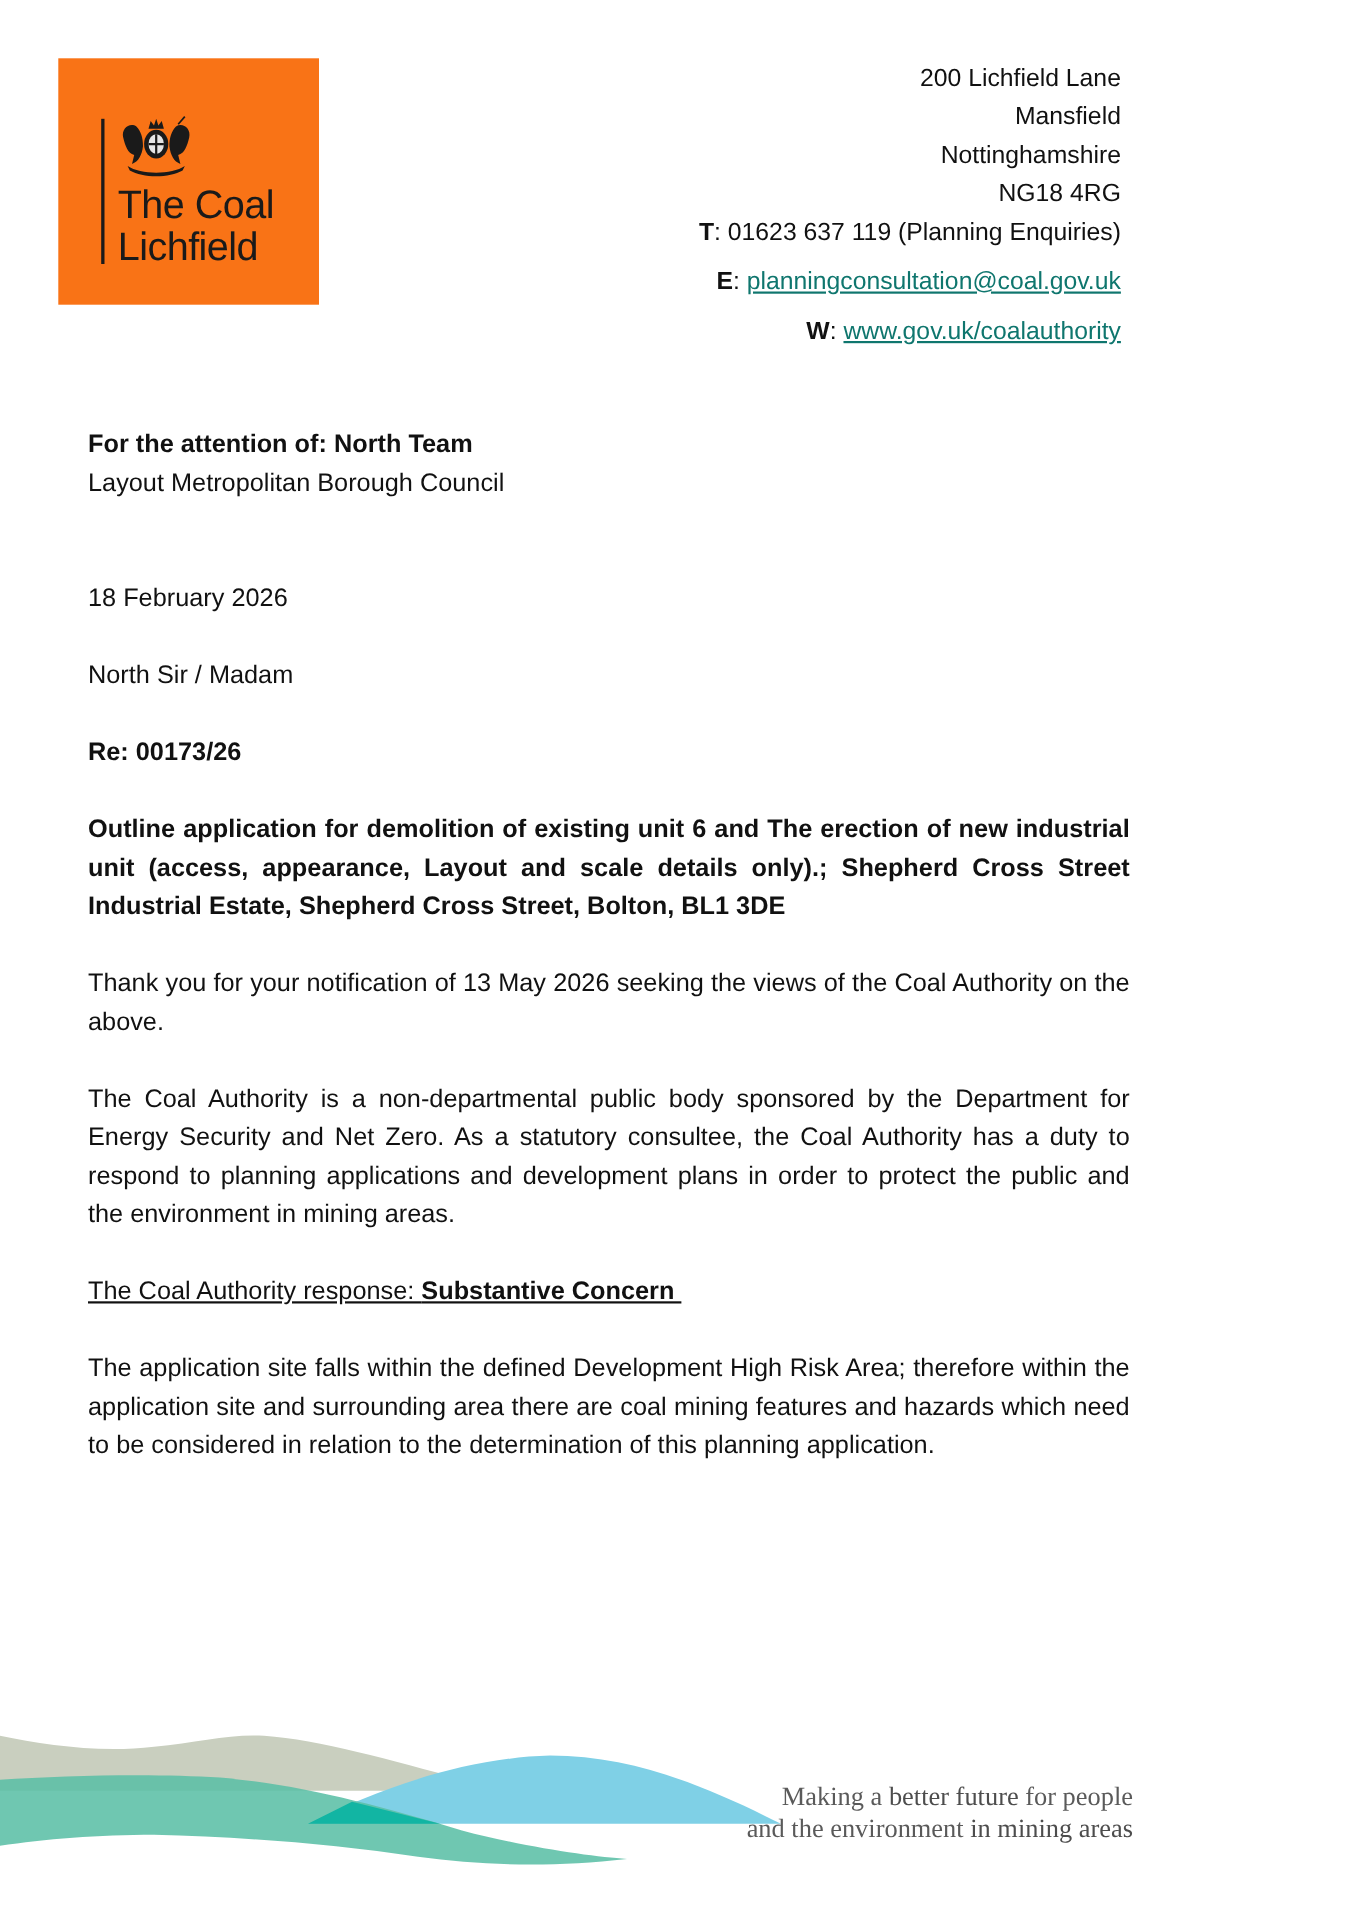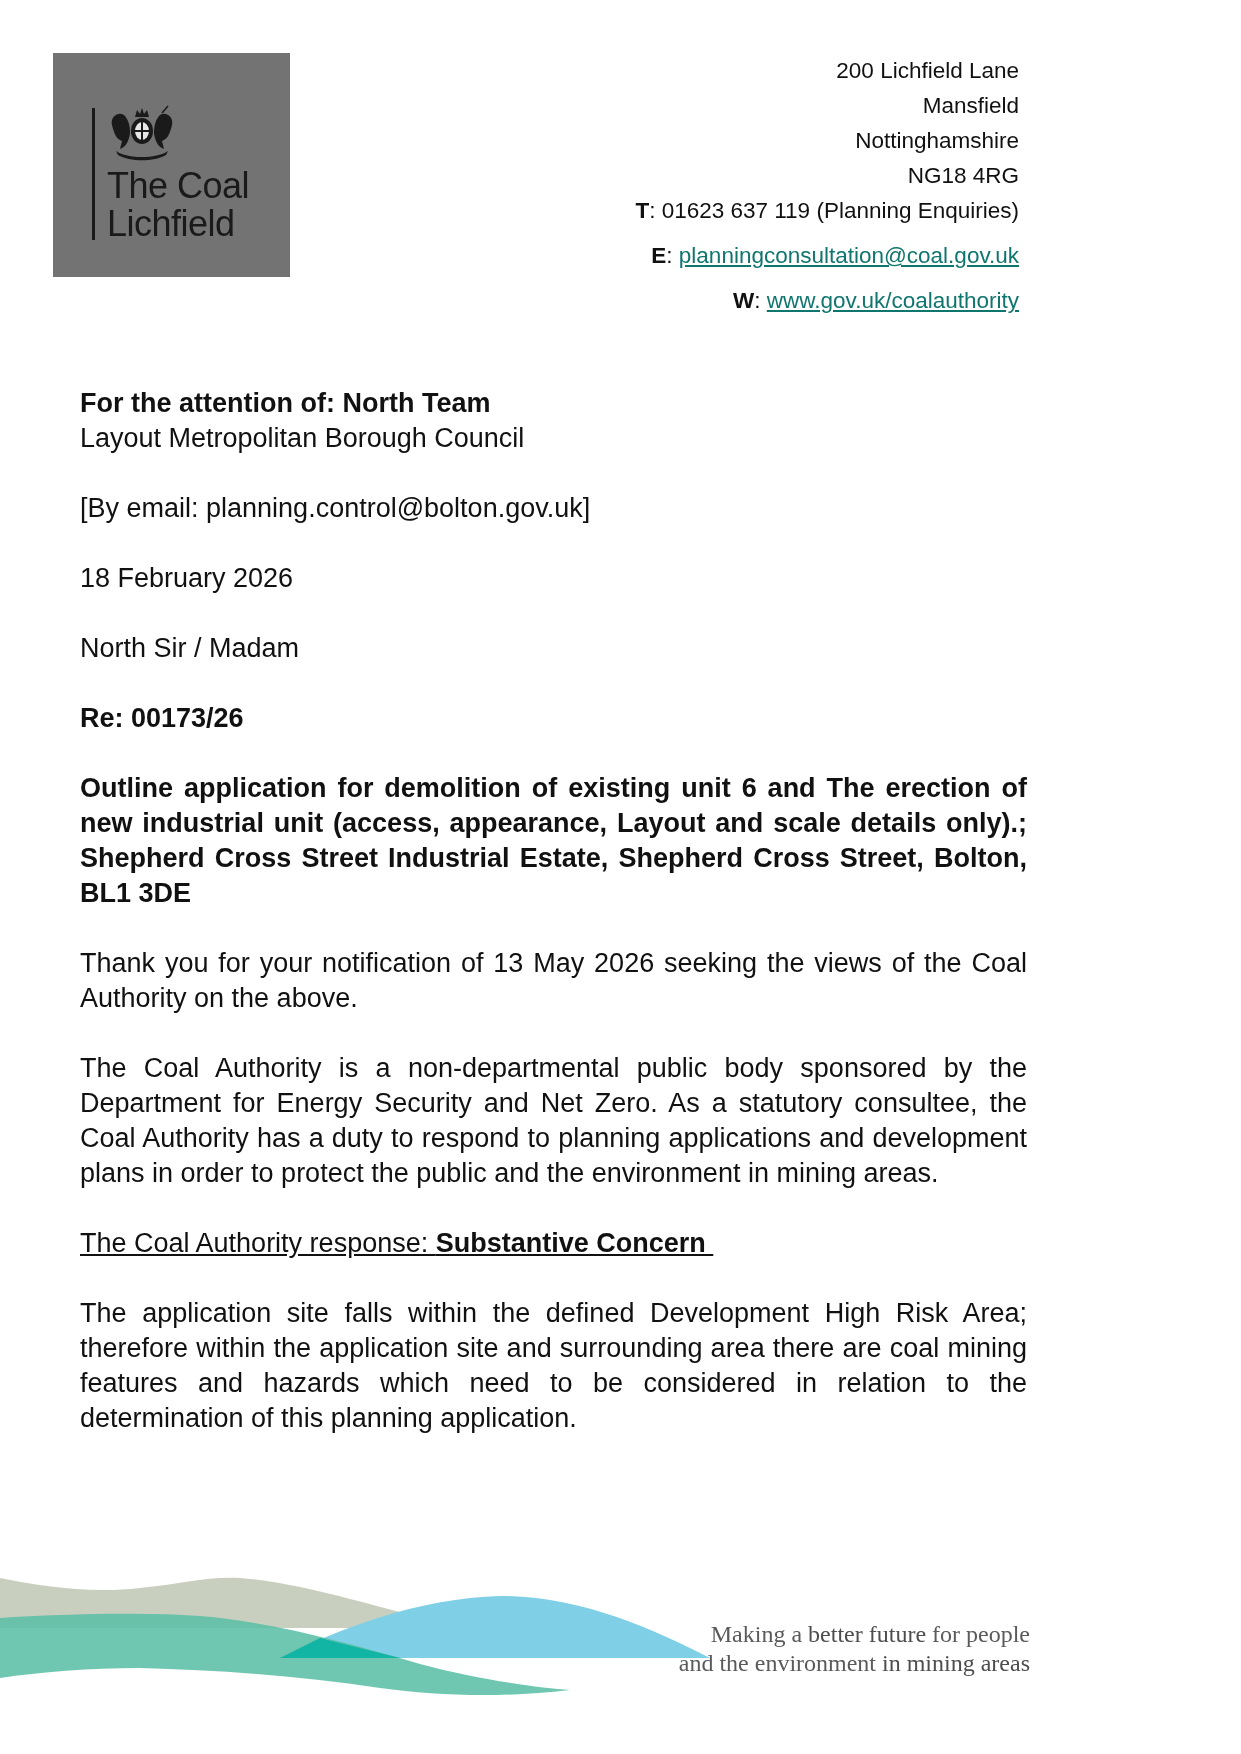--- a/index.html
+++ b/index.html
@@ -1,27 +1,27 @@
 <!DOCTYPE html>
 <html><head>
   <meta charset="utf-8">
   <style>
     html, body { margin:0; padding:0; background:#ffffff; }
     body { width:1241px; height:1754px; position:relative; overflow:hidden;
            font-family:"Liberation Sans", "DejaVu Sans", sans-serif; color:#111111; }
-    .logo-box { position:absolute; left:53px; top:53px; width:237px; height:224px; background:#737373;text-decoration:underline; }
+    .logo-box { position:absolute; left:53px; top:53px; width:237px; height:224px; background:#f97316;text-decoration:underline; }
     .logo-bar { position:absolute; left:39px; top:55px; width:3px; height:132px; background:#1a1a1a; }
     .crest { position:absolute; left:55px; top:52px; width:68px; height:56px; }
     .logo-text { position:absolute; left:54px; top:114px; font-size:36px; line-height:38px; color:#1a1a1a; letter-spacing:-0.5px; }
     .addr { position:absolute; right:222px; top:53px; text-align:right; font-size:22.5px; line-height:35px; }
     .addr .line { display:block; white-space:nowrap; }
     .addr b { font-weight:bold; }
     .addr .spaced { margin-top:10px; }
     a.link { color:#0f766e; text-decoration:underline; }
-    .content { position:absolute; left:80px; top:386px; width:947px; font-size:27px; line-height:35px; }
+    .content { position:absolute; left:80px; top:386px; width:947px; font-size:23px; line-height:35px; }
     .content p { margin:0; }
     .gap { height:35px; }
     .bold { font-weight:bold; }
     .just { text-align:justify; }
     .resp { text-decoration:underline; white-space:pre; }
     .footer-art { position:absolute; left:0; top:1568px; width:720px; height:140px; }
     .slogan { position:absolute; left:640px; top:1620px; width:390px; text-align:right;
               font-family:"Liberation Serif", "DejaVu Serif", serif; font-size:24px; line-height:29px; color:#5a5a5a; }
     .slogan b { font-weight:normal; color:#4d4d4d; }
   </style>
@@ -59,21 +59,20 @@
   <span class="line">NG18 4RG</span>
   <span class="line"><b>T</b>: <span>01623 637 119 (Planning Enquiries)</span></span>
   <span class="line spaced"><b>E</b>: <a class="link">planningconsultation@coal.gov.uk</a></span>
   <span class="line spaced"><b>W</b>: <a class="link">www.gov.uk/coalauthority</a></span>
 </div>
 
 <div class="content">
   <p class="bold">For the attention of: North Team</p>
   <p>Layout Metropolitan Borough Council</p>
   <div class="gap"></div>
-  <p>[By email: planning.control@bolton.gov.uk]</p>
   <div class="gap"></div>
   <p>18 February 2026</p>
   <div class="gap"></div>
   <p>North Sir / Madam</p>
   <div class="gap"></div>
   <p class="bold">Re: 00173/26</p>
   <div class="gap"></div>
   <p class="bold just" style="text-align-last:left;">Outline application for demolition of existing unit 6 and The erection of new industrial unit (access, appearance, Layout and scale details only).; Shepherd Cross Street Industrial Estate, Shepherd Cross Street, Bolton, BL1 3DE</p>
   <div class="gap"></div>
   <p class="just">Thank you for your notification of 13 May 2026 seeking the views of the Coal Authority on the above.</p>

